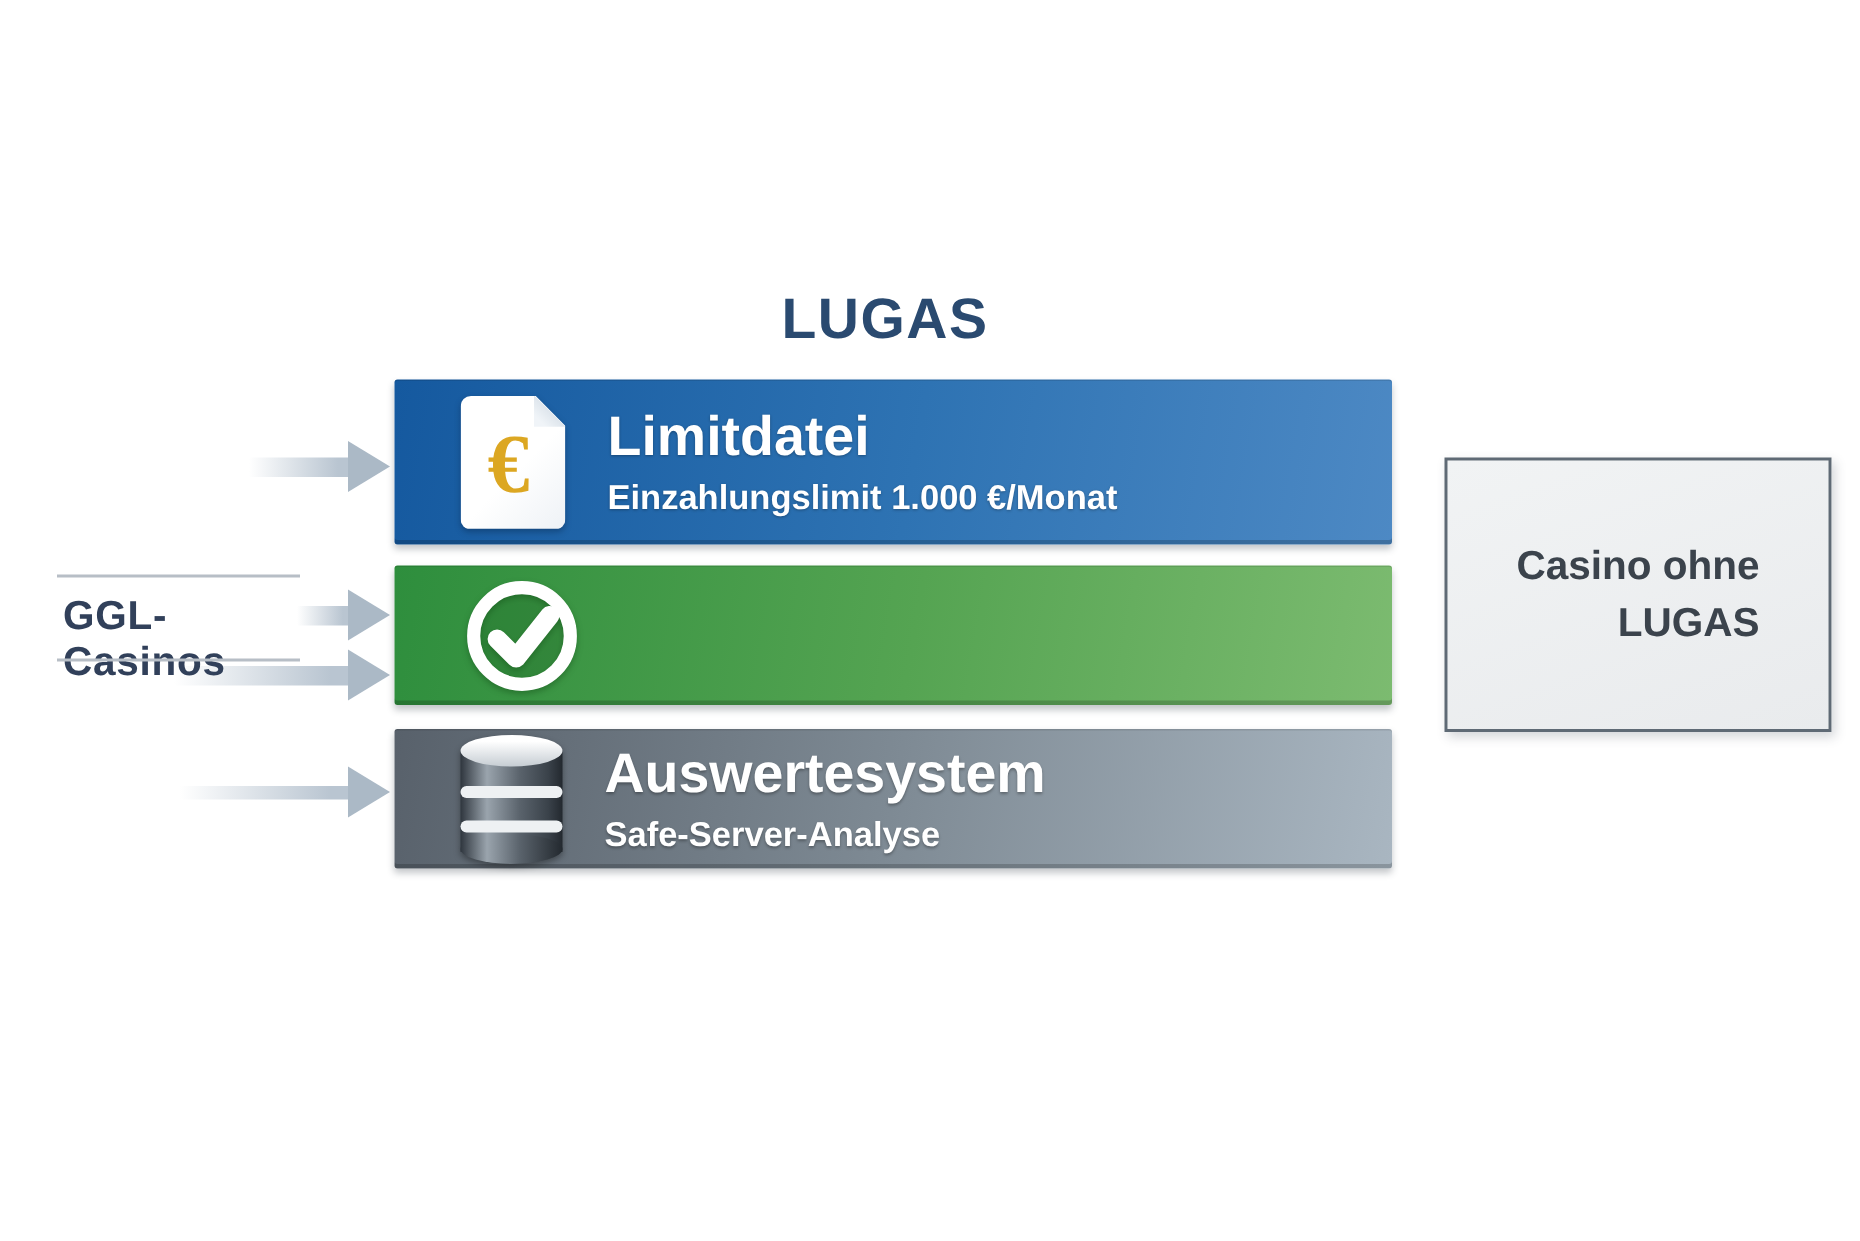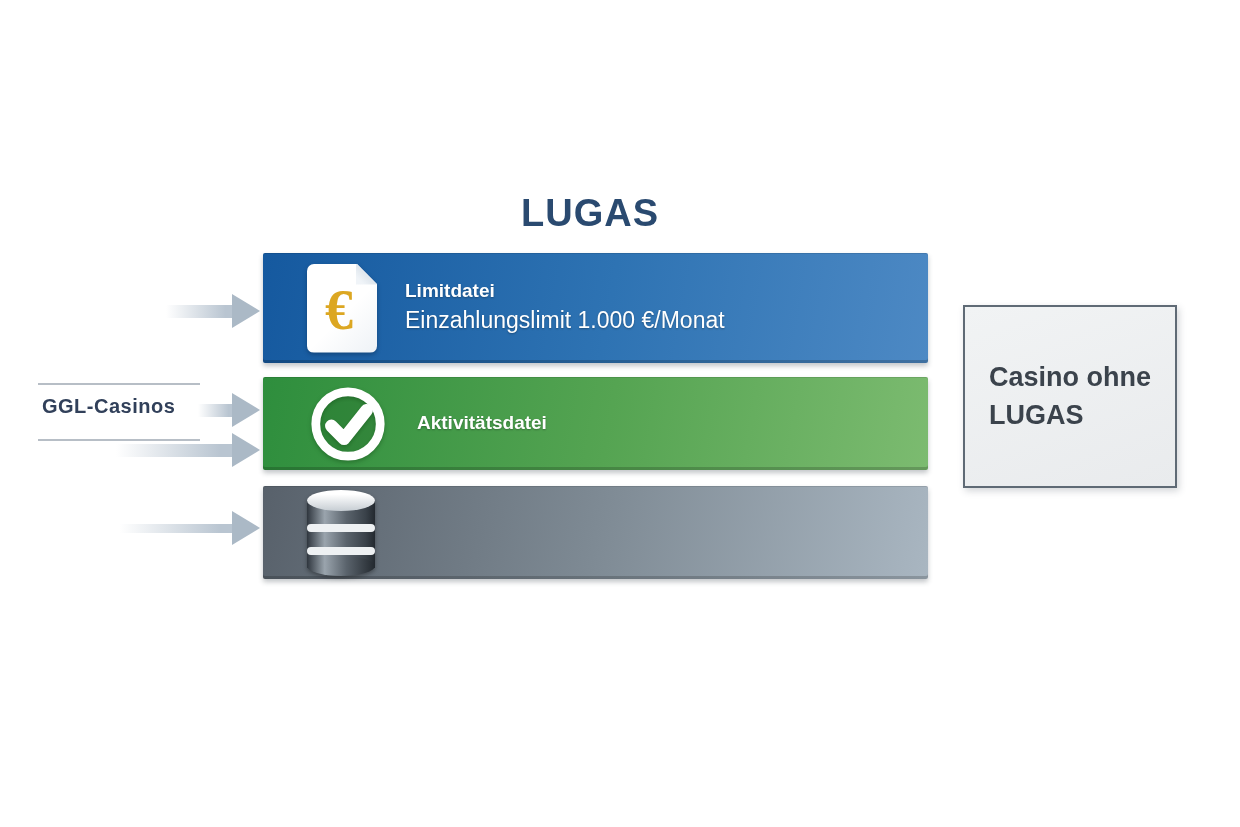--- a/index.html
+++ b/index.html
@@ -31,22 +31,22 @@
     box-shadow:0 3px 5px rgba(40,50,60,0.28), inset 0 -3px 0 rgba(0,0,0,0.18), inset 0 1px 0 rgba(0,0,0,0.10);
   }
   .bar-blue  { top:253px; height:110px;
     background:linear-gradient(100deg,#15599f 0%,#2e73b3 52%,#4d89c4 100%); }
   .bar-green { top:377px; height:93px;
     background:linear-gradient(100deg,#2e8e3d 0%,#55a452 52%,#7cbb70 100%); }
   .bar-gray  { top:486px; height:93px;
     background:linear-gradient(100deg,#58616b 0%,#7e8a94 50%,#a9b6c1 100%); }
 
   .bar-text { margin-left:28px; color:#ffffff; text-shadow:0 1px 2px rgba(0,0,0,0.30); }
-  .bar-title    { font-size:19px; font-weight:bold; line-height:1.3; }
-  .bar-subtitle { font-size:23px; font-weight:normal; line-height:1.45; }
+  .bar-title    { font-size:37px; font-weight:bold; line-height:1.3; }
+  .bar-subtitle { font-size:23px; font-weight:bold; line-height:1.45; }
 
   
   .doc-icon { position:relative; width:70px; height:89px; flex:0 0 auto; filter:drop-shadow(0 2px 2px rgba(0,20,50,0.35)); }
   .doc-sheet {
     position:absolute; inset:0;
     background:linear-gradient(135deg,#ffffff 55%,#eef2f6 100%);
     border-radius:7px;
     clip-path:polygon(0 0, 71% 0, 100% 23%, 100% 100%, 0 100%);
   }
   .doc-fold {
@@ -104,32 +104,32 @@
   .arrow-to-green-1 .arrow-tail { width:34px;  }
   .arrow-to-green-2 .arrow-tail { width:116px; }
   .arrow-to-gray    .arrow-tail { width:112px; }
 
   
   .source-rule { position:absolute; left:38px; width:162px; height:2px; background:#b7bec6; }
   .rule-top    { top:383px; }
   .rule-bottom { top:439px; }
   .source-label {
     position:absolute; left:42px; top:395px; width:156px;
-    font-size:20px; font-weight:bold; color:#31405a;
+    font-size:27px; font-weight:bold; color:#31405a;
     letter-spacing:0.5px;
   }
 
   
   .side-box {
-    position:absolute; left:963px; top:305px; width:214px; height:183px;
+    position:absolute; left:963px; top:305px; width:258px; height:183px;
     background:linear-gradient(160deg,#f1f3f4 0%,#e9ebed 100%);
     border:2px solid #5f6a75;
     box-shadow:2px 3px 7px rgba(60,70,80,0.22);
     display:flex; align-items:center; justify-content:center;
-    text-align:left;
+    text-align:right;
   }
   .side-box-text {
     font-size:27px; font-weight:bold; color:#3b434c; line-height:1.4;
   }
 </style>
 </head>
 <body>
 
 <div class="stage">
 
@@ -167,32 +167,35 @@
       <div class="bar-subtitle">Einzahlungslimit 1.000 €/Monat</div>
     </div>
   </div>
 
   <div class="bar bar-green">
     <svg class="check-icon" viewBox="0 0 84 84">
       <circle cx="42" cy="42" r="33" fill="rgba(0,45,0,0.10)" stroke="#ffffff" stroke-width="9"></circle>
       <path d="M25 44 L38 57 L61 28" fill="none" stroke="#ffffff" stroke-width="13" stroke-linecap="round" stroke-linejoin="round"></path>
     </svg>
     <div class="bar-text">
-      <div class="bar-title">Aktivitätsdatei</div>
     </div>
   </div>
 
   <div class="bar bar-gray">
     <div class="db-icon">
       <div class="db-body"></div>
       <div class="db-bottom"></div>
       <div class="db-band db-band-1"></div>
       <div class="db-band db-band-2"></div>
       <div class="db-top"></div>
     </div>
+    <div class="bar-text">
+      <div class="bar-title">Auswertesystem</div>
+      <div class="bar-subtitle">Safe-Server-Analyse</div>
+    </div>
   </div>
 
   <div class="side-box">
     <div class="side-box-text">
       <div>Casino ohne</div>
       <div>LUGAS</div>
     </div>
   </div>
 
 </div>

